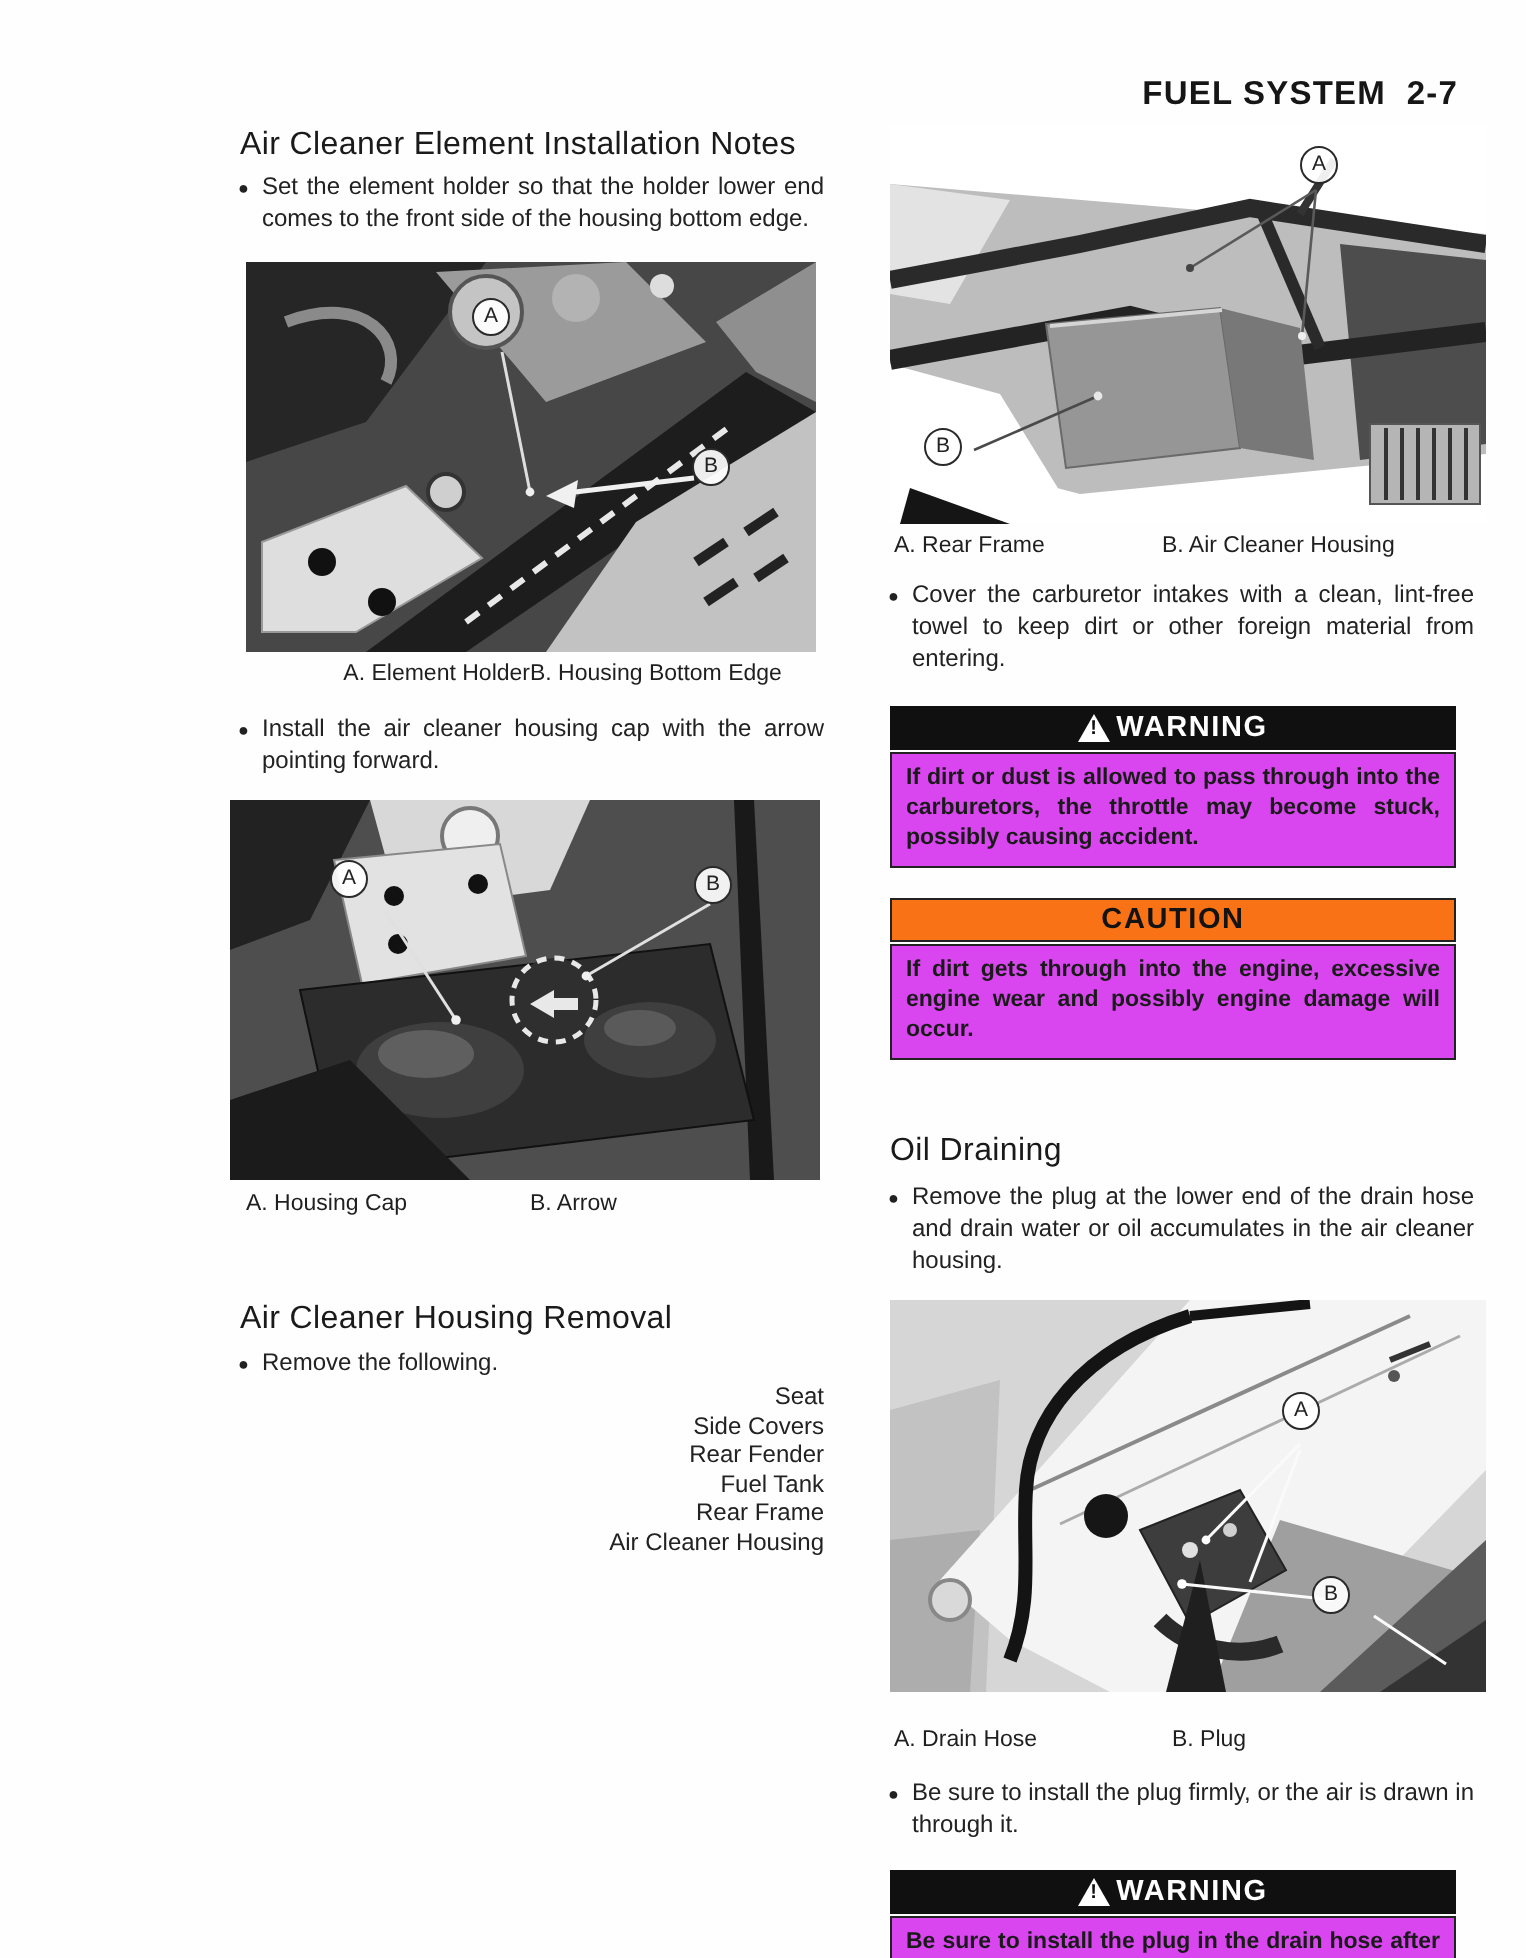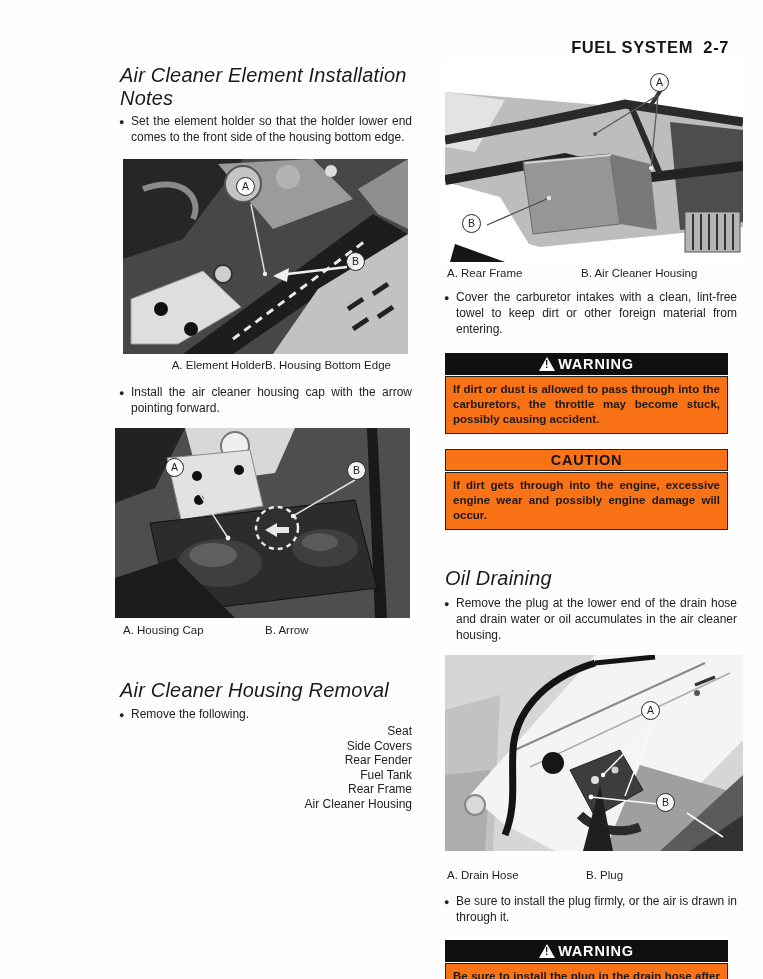--- a/index.html
+++ b/index.html
@@ -12,21 +12,21 @@
   .page-header {
     position:absolute; top:38px; right:34px;
     font-size:16.5px; font-weight:bold; letter-spacing:.6px;
     white-space:pre; color:#161616;
   }
   .col { position:absolute; }
   .col-left  { left:120px; top:64px;  width:292px; }
   .col-right { left:445px; top:62px;  width:292px; }
 
   .section-title {
-    font-style:italic; font-size:20px; font-weight:500;
+    font-size:16px; font-weight:500;
     letter-spacing:.2px; color:#1a1a1a; margin:0;
   }
   .bullet {
     margin:0; position:relative; padding-left:11px;
     font-size:12px; line-height:16px; text-align:justify; color:#222;
   }
   .bullet::before {
     content:"\25CF"; position:absolute; left:-1px; top:1px; font-size:9px;
   }
   .removal-list { margin:2px 0 0 0; padding-left:23px; }
@@ -51,21 +51,21 @@
   .alert { width:283px; box-sizing:border-box; }
   .alert .bar {
     height:22px; display:flex; align-items:center; justify-content:center;
     font-weight:bold; font-size:14.5px; letter-spacing:.8px; box-sizing:border-box;
   }
   .bar-dark { background:#101010; color:#ffffff; border:1px solid #101010; }
   .bar-light { background:#f97316; color:#131313; border:1.6px solid #222; font-size:15px; }
   .alert .body {
     border:1.6px solid #222; margin-top:1px; padding:5px 7px 6px 7px;
     font-size:11.5px; font-weight:bold; line-height:15px; text-align:justify;
-    color:#1a1a1a; background:#f97316;
+    color:#1a1a1a; background:#d946ef;
   }
   .tri { position:relative; width:16px; height:14px; display:inline-block; margin-right:3px; }
   .tri .tri-shape {
     position:absolute; left:0; top:0; width:0; height:0;
     border-left:8px solid transparent; border-right:8px solid transparent;
     border-bottom:14px solid #ffffff;
   }
   .tri .tri-mark {
     position:absolute; left:0; top:3px; width:16px; text-align:center;
     color:#101010; font-size:10px; font-weight:bold; font-style:normal; line-height:1;

